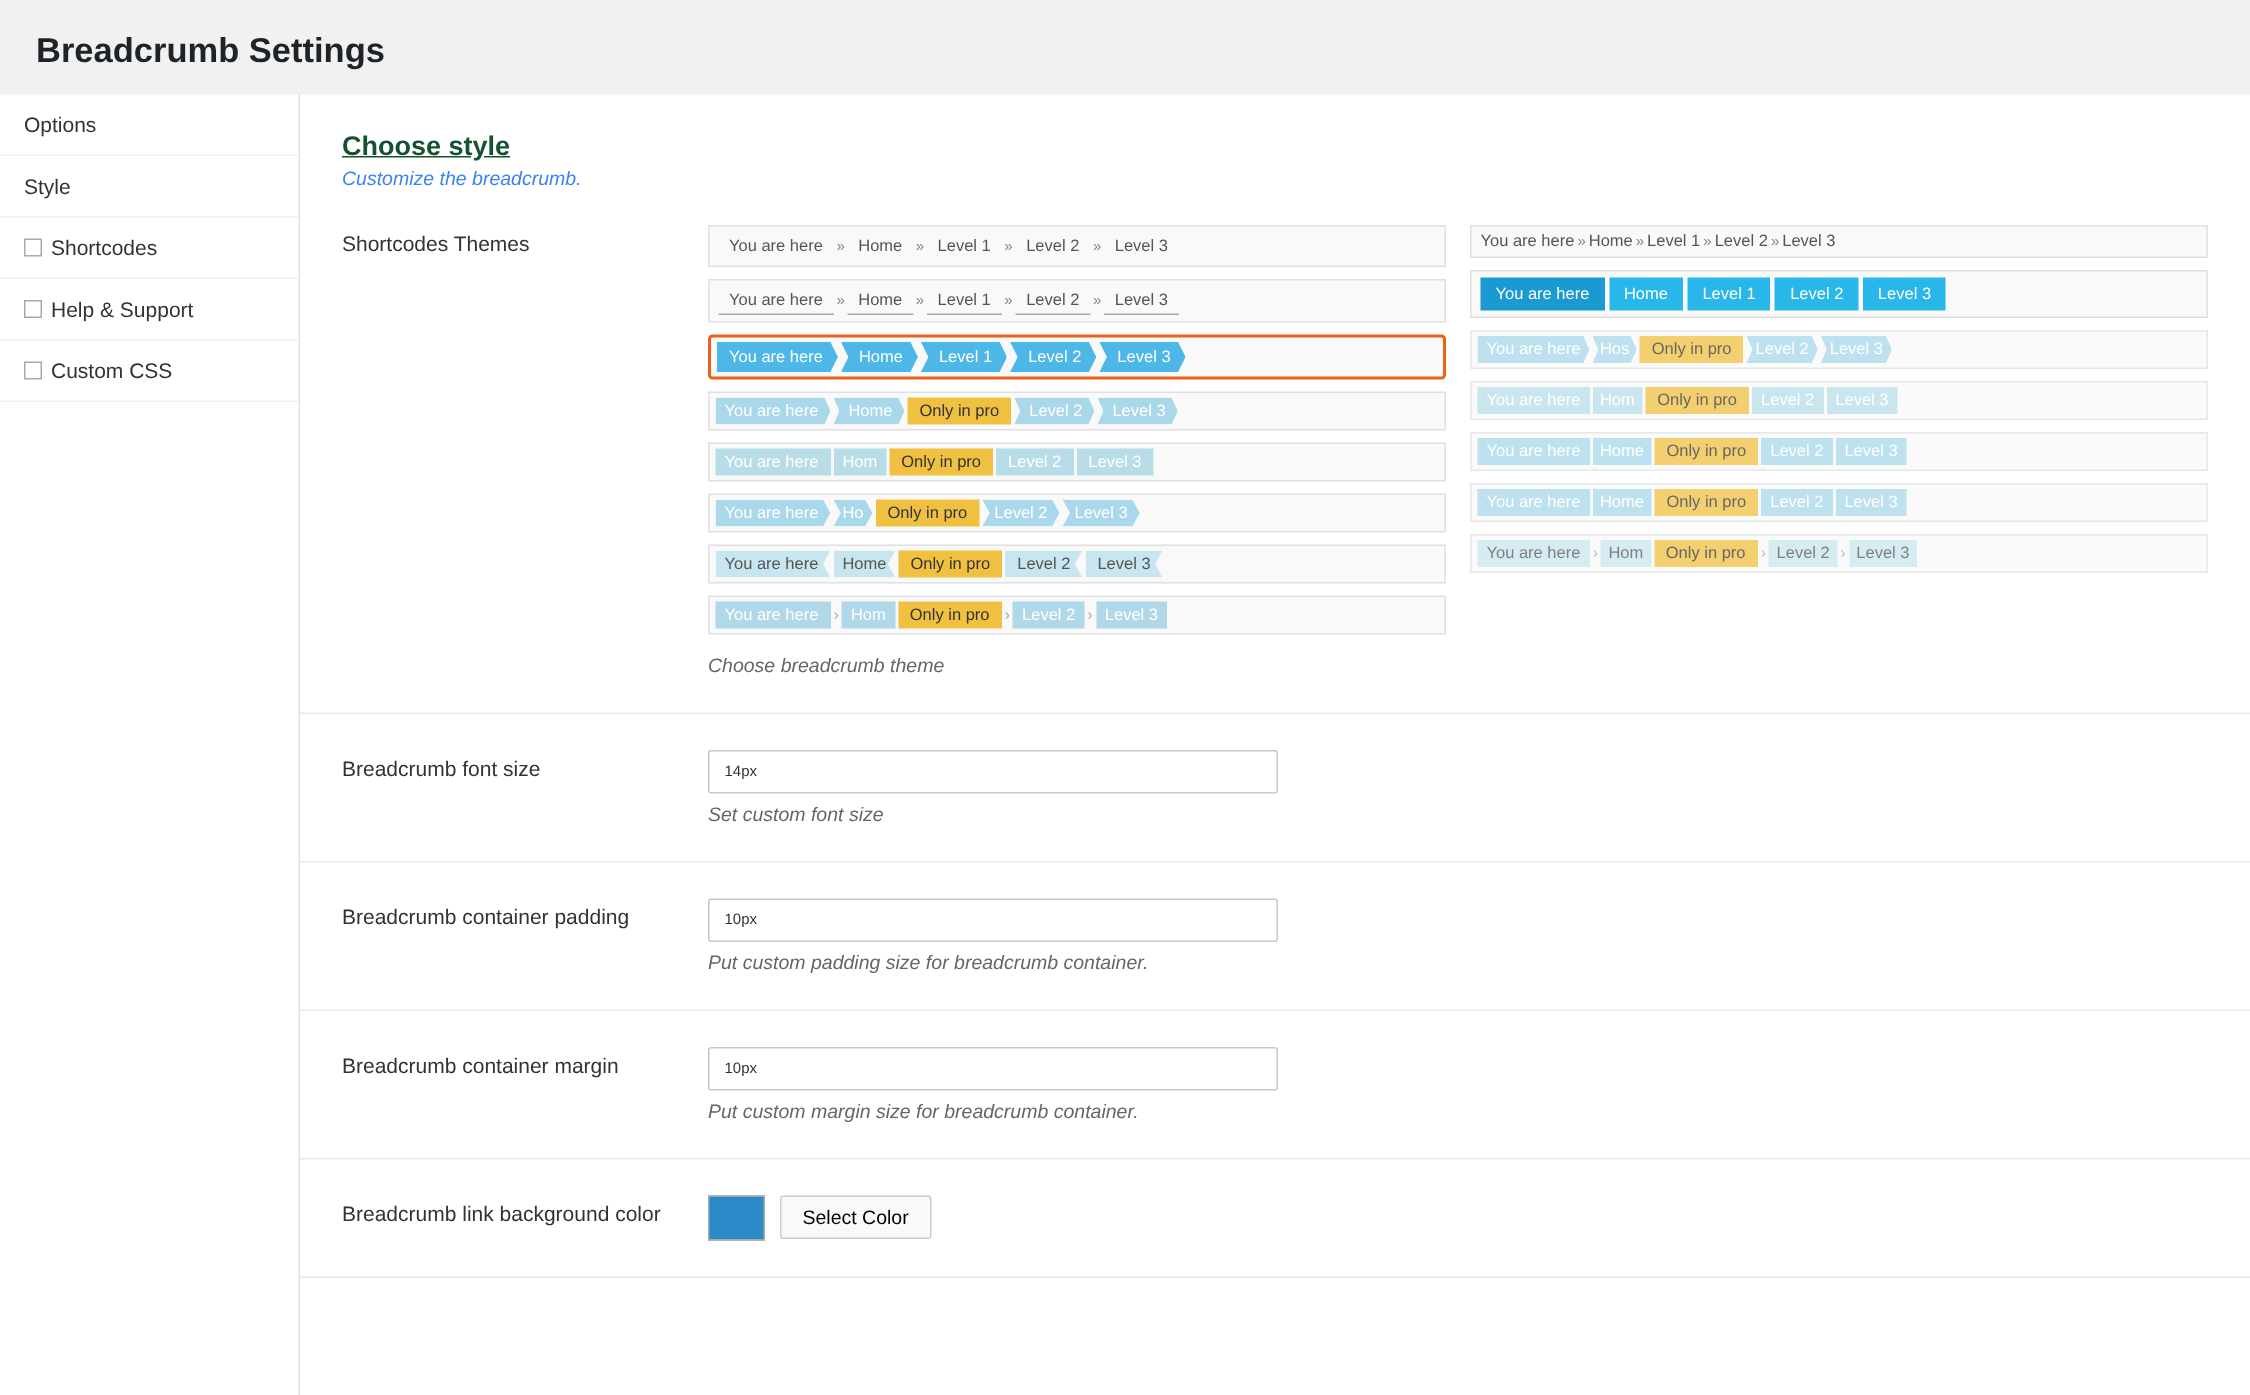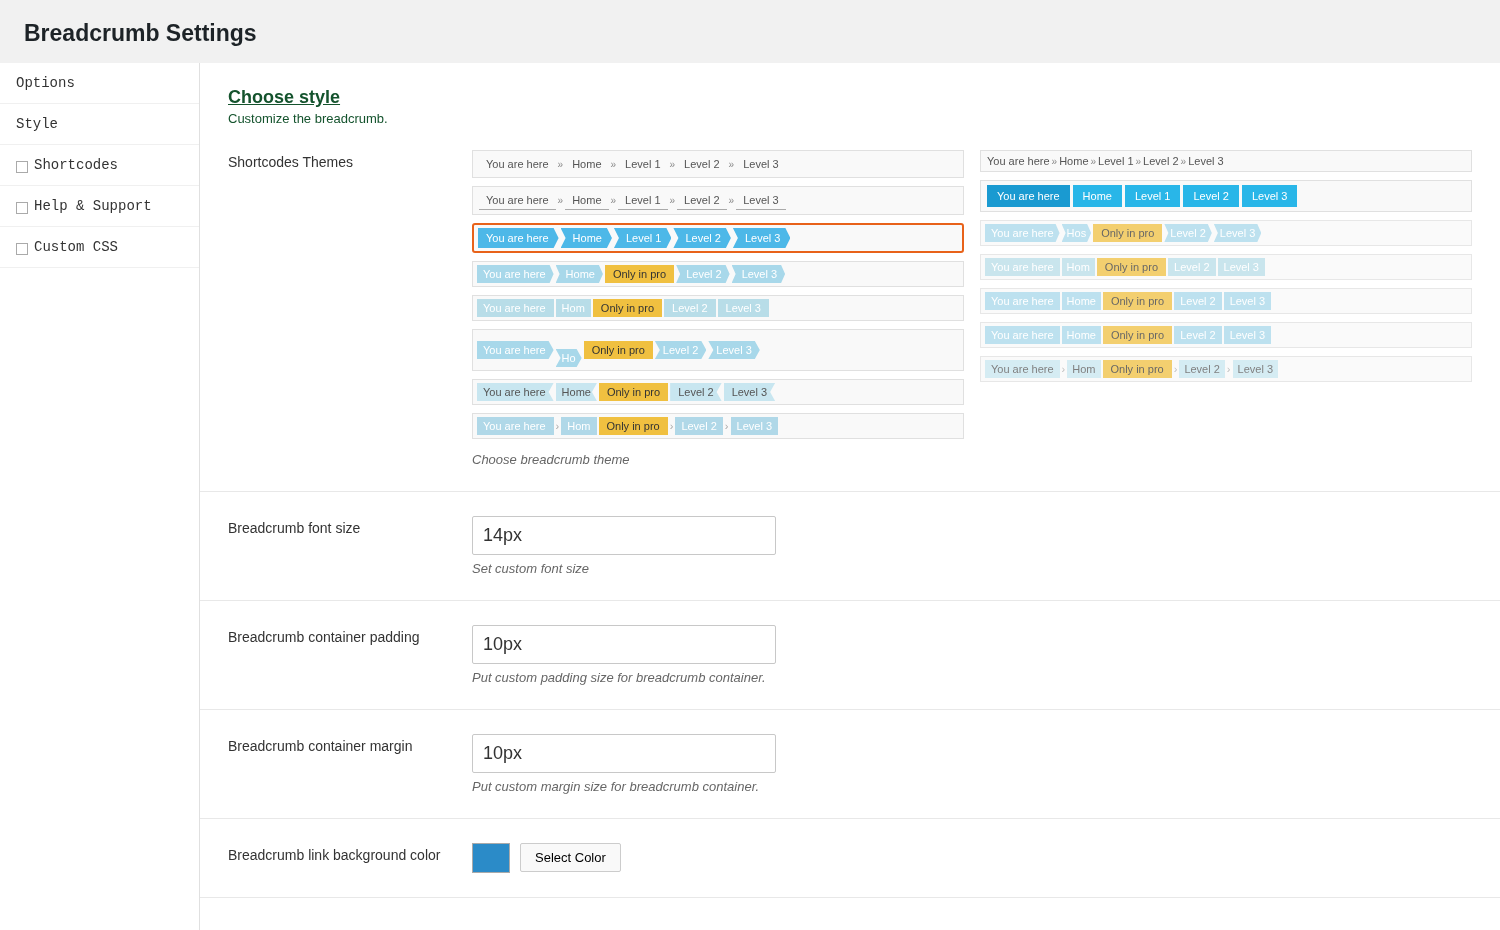--- a/index.html
+++ b/index.html
@@ -6,52 +6,52 @@
     body { font-family: -apple-system, BlinkMacSystemFont, 'Segoe UI', sans-serif; background: #f1f1f1; color: #333; font-size: 14px; }
 
     .page-wrapper { display: flex; flex-direction: column; min-height: 930px; }
 
     .page-title { font-size: 23px; font-weight: 600; padding: 20px 24px 16px; background: #f1f1f1; color: #1d2327; }
 
     .main-layout { display: flex; flex: 1; background: #f1f1f1; }
 
     
     .sidebar { width: 200px; background: #fff; border-right: 1px solid #e0e0e0; padding: 0; flex-shrink: 0; }
-    .sidebar-item { padding: 12px 16px; border-bottom: 1px solid #f0f0f0; cursor: pointer; color: #333; font-size: 14px; display: flex; align-items: flex-end; gap: 6px; font-family: Liberation Mono, monospace; }
+    .sidebar-item { padding: 12px 16px; border-bottom: 1px solid #f0f0f0; cursor: pointer; color: #333; font-size: 14px; display: flex; align-items: center; gap: 6px; }
     .sidebar-item .checkbox-icon { width: 12px; height: 12px; border: 1px solid #aaa; display: inline-block; flex-shrink: 0; }
 
     
     .content { flex: 1; background: #fff; padding: 0; }
 
     .settings-section { display: flex; border-bottom: 1px solid #e8e8e8; padding: 24px 28px; align-items: flex-start; gap: 24px; }
     .section-label { width: 220px; flex-shrink: 0; font-size: 14px; font-weight: 500; color: #333; padding-top: 4px; }
     .section-content { flex: 1; }
     .section-hint { color: #666; font-style: italic; font-size: 13px; margin-top: 6px; }
 
     
     .themes-grid { display: flex; gap: 16px; }
     .themes-col { display: flex; flex-direction: column; gap: 8px; flex: 1; }
 
     
     .bc-row { display: flex; align-items: center; gap: 2px; flex-wrap: nowrap; }
     .bc-item { font-size: 11px; padding: 3px 7px; white-space: nowrap; }
     .bc-sep { font-size: 10px; color: #888; }
 
     
-    .text-input { width: 304px; padding: 8px 10px; border: 1px solid #c8c8c8; border-radius: 2px; font-size: 18px; color: #333; }
+    .text-input { width: 380px; padding: 8px 10px; border: 1px solid #c8c8c8; border-radius: 2px; font-size: 10px; color: #333; }
 
     
     .color-row { display: flex; align-items: flex-start; gap: 10px; }
     .color-swatch { width: 38px; height: 30px; background: #2b8bc8; border: 1px solid #aaa; cursor: pointer; }
     .color-btn { padding: 6px 14px; border: 1px solid #ccc; background: #f9f9f9; cursor: pointer; font-size: 13px; border-radius: 2px; }
 
     
     .section-header { padding: 24px 28px 0; }
     .section-header h2 { font-size: 18px; font-weight: 600; color: #14532d; text-decoration: underline; }
-    .section-header p { color: #14532d; font-size: 13px; margin-top: 3px; }
+    .section-header p { font-style: italic; color: #3b82f6; font-size: 13px; margin-top: 3px; }
   </style>
 </head>
 <body>
 
 <div class="page-wrapper">
   <div class="page-title">Breadcrumb Settings</div>
 
   <div class="main-layout">
 
     <div class="sidebar">
@@ -132,21 +132,21 @@
               <div style="display:flex;align-items:center;gap:2px;padding:3px 4px;background:#f9f9f9;border:1px solid #e0e0e0;cursor:pointer;">
                 <span style="background:#b8dde8;color:#fff;font-size:11px;padding:3px 8px 3px 6px;">You are here</span>
                 <span style="background:#b8dde8;color:#fff;font-size:11px;padding:3px 6px;">Hom</span>
                 <span style="background:#f0c040;color:#333;font-size:11px;padding:3px 8px;">Only in pro</span>
                 <span style="background:#b8dde8;color:#fff;font-size:11px;padding:3px 8px;">Level 2</span>
                 <span style="background:#b8dde8;color:#fff;font-size:11px;padding:3px 8px;">Level 3</span>
               </div>
 
               <div style="display:flex;align-items:center;gap:2px;padding:3px 4px;background:#f9f9f9;border:1px solid #e0e0e0;cursor:pointer;">
                 <span style="background:#a8d8ea;color:#fff;font-size:11px;padding:3px 8px 3px 6px;clip-path:polygon(0 0, calc(100% - 5px) 0, 100% 50%, calc(100% - 5px) 100%, 0 100%);">You are here</span>
-                <span style="background:#a8d8ea;color:#fff;font-size:11px;padding:3px 6px;clip-path:polygon(0 0, calc(100% - 5px) 0, 100% 50%, calc(100% - 5px) 100%, 0 100%, 5px 50%);margin-top:16px;">Ho</span>
+                <span style="background:#a8d8ea;color:#fff;font-size:11px;padding:3px 6px;clip-path:polygon(0 0, calc(100% - 5px) 0, 100% 50%, calc(100% - 5px) 100%, 0 100%, 5px 50%);">Ho</span>
                 <span style="background:#f0c040;color:#333;font-size:11px;padding:3px 8px;">Only in pro</span>
                 <span style="background:#a8d8ea;color:#fff;font-size:11px;padding:3px 8px;clip-path:polygon(0 0, calc(100% - 5px) 0, 100% 50%, calc(100% - 5px) 100%, 0 100%, 5px 50%);">Level 2</span>
                 <span style="background:#a8d8ea;color:#fff;font-size:11px;padding:3px 8px;clip-path:polygon(0 0, calc(100% - 5px) 0, 100% 50%, calc(100% - 5px) 100%, 0 100%, 5px 50%);">Level 3</span>
               </div>
 
               <div style="display:flex;align-items:center;gap:2px;padding:3px 4px;background:#f9f9f9;border:1px solid #e0e0e0;cursor:pointer;">
                 <span style="background:#c8e6f0;color:#555;font-size:11px;padding:3px 8px 3px 6px;clip-path:polygon(0 0, 100% 0, calc(100% - 5px) 50%, 100% 100%, 0 100%);">You are here</span>
                 <span style="background:#c8e6f0;color:#555;font-size:11px;padding:3px 6px;clip-path:polygon(0 0, 100% 0, calc(100% - 5px) 50%, 100% 100%, 0 100%);">Home</span>
                 <span style="background:#f0c040;color:#333;font-size:11px;padding:3px 8px;">Only in pro</span>
                 <span style="background:#c8e6f0;color:#555;font-size:11px;padding:3px 8px;clip-path:polygon(0 0, 100% 0, calc(100% - 5px) 50%, 100% 100%, 0 100%);">Level 2</span>

